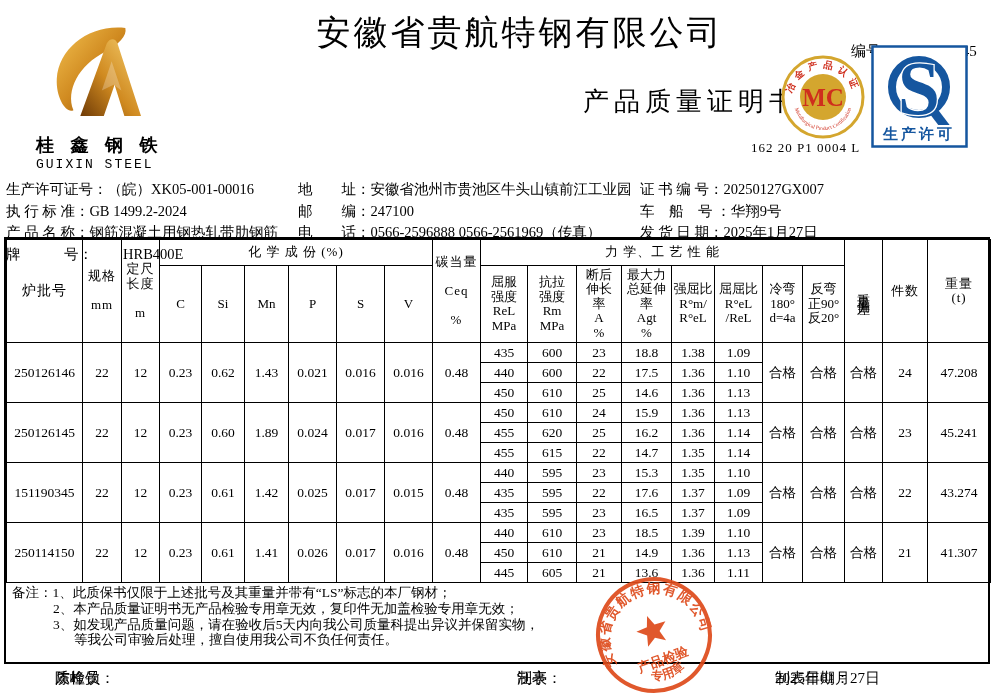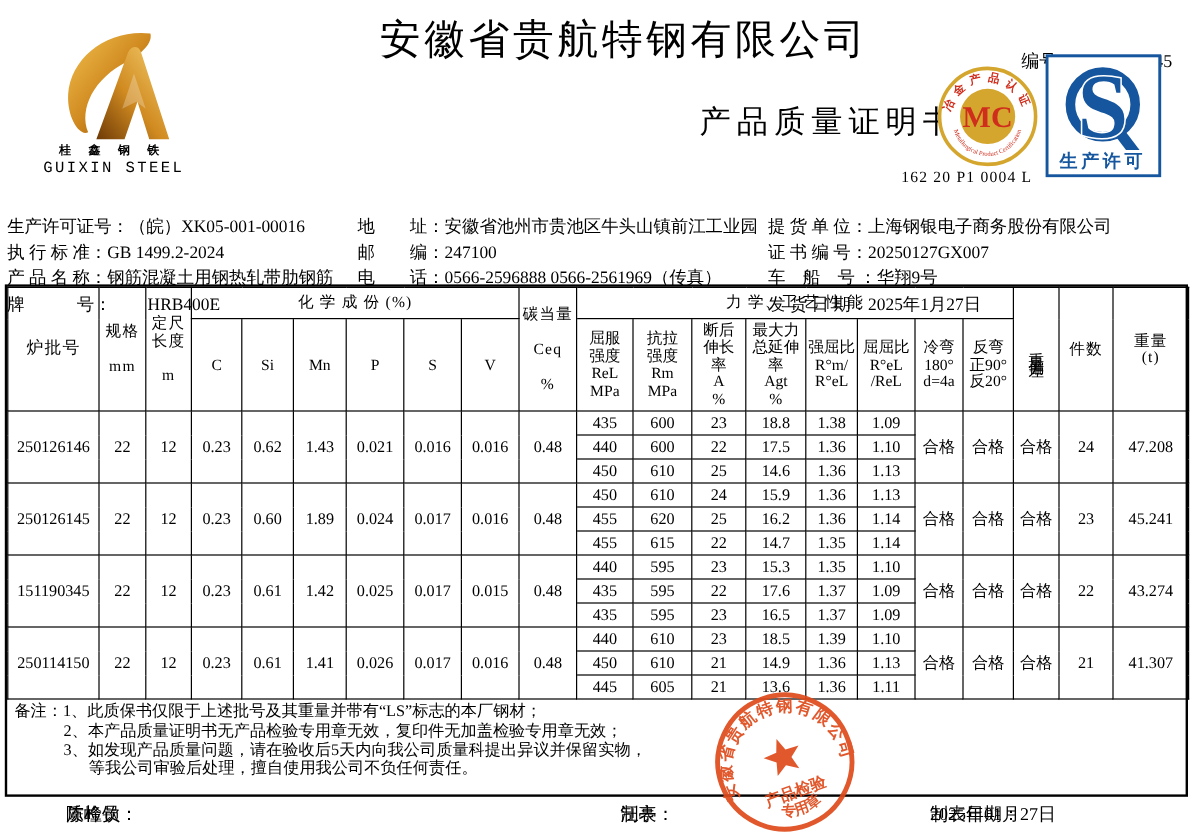--- a/index.html
+++ b/index.html
@@ -6,21 +6,21 @@
   .sheet{position:relative;width:996px;height:694px;background:#fff;overflow:hidden;
          color:#000;font-family:"Liberation Serif","DejaVu Serif",serif;}
   
   .title{position:absolute;top:10px;left:240px;width:560px;text-align:center;
          font-size:34px;letter-spacing:3px;white-space:nowrap;}
   .subtitle{position:absolute;top:84px;left:240px;width:560px;text-align:right;
             font-size:26px;letter-spacing:5px;white-space:nowrap;}
   .doc-no{position:absolute;top:42px;left:851px;font-size:15px;white-space:nowrap;}
   .brand{position:absolute;top:22px;left:36px;width:116px;text-align:center;}
   .brand svg{display:block;margin:0 auto;}
-  .brand-cn{font-size:10px;font-weight:bold;letter-spacing:6px;white-space:nowrap;margin-top:0;}
+  .brand-cn{font-size:18px;font-weight:bold;letter-spacing:6px;white-space:nowrap;margin-top:15px;}
   .brand-en{font-size:13px;letter-spacing:2px;white-space:nowrap;font-family:"Liberation Mono","DejaVu Sans Mono",monospace;}
   .mc-badge{position:absolute;top:55px;left:781px;}
   .mc-code{position:absolute;top:140px;left:751px;font-size:13px;letter-spacing:1px;white-space:nowrap;}
   .qs-badge{position:absolute;top:45px;left:871px;}
   
   .info{position:absolute;top:179px;font-size:14.5px;line-height:21.5px;white-space:nowrap;}
   .col1{left:6px;} .col2{left:298px;} .col3{left:640px;}
   .info .row{height:21.5px;}
   .indent-value{padding-left:30px;}
   
@@ -114,21 +114,20 @@
     <div class="row"><span>执 行 标 准：</span><span>GB 1499.2-2024</span></div>
     <div class="row"><span>产 品 名 称：</span><span>钢筋混凝土用钢热轧带肋钢筋</span></div>
     <div class="row"><span>牌　　　号：</span><span class="indent-value">HRB400E</span></div>
   </div>
   <div class="info col2">
     <div class="row"><span>地　　址：</span><span>安徽省池州市贵池区牛头山镇前江工业园</span></div>
     <div class="row"><span>邮　　编：</span><span>247100</span></div>
     <div class="row"><span>电　　话：</span><span>0566-2596888  0566-2561969（传真）</span></div>
   </div>
   <div class="info col3">
-    <div class="row"><span>提 货 单 位：</span><span>上海钢银电子商务股份有限公司</span></div>
     <div class="row"><span>证 书 编 号：</span><span>20250127GX007</span></div>
     <div class="row"><span>车　船　号 ：</span><span>华翔9号</span></div>
     <div class="row"><span>发 货 日 期：</span><span>2025年1月27日</span></div>
   </div>
 
   <div class="frame">
     <table class="main">
       <colgroup>
         <col style="width:76px">
           <col style="width:39px">

